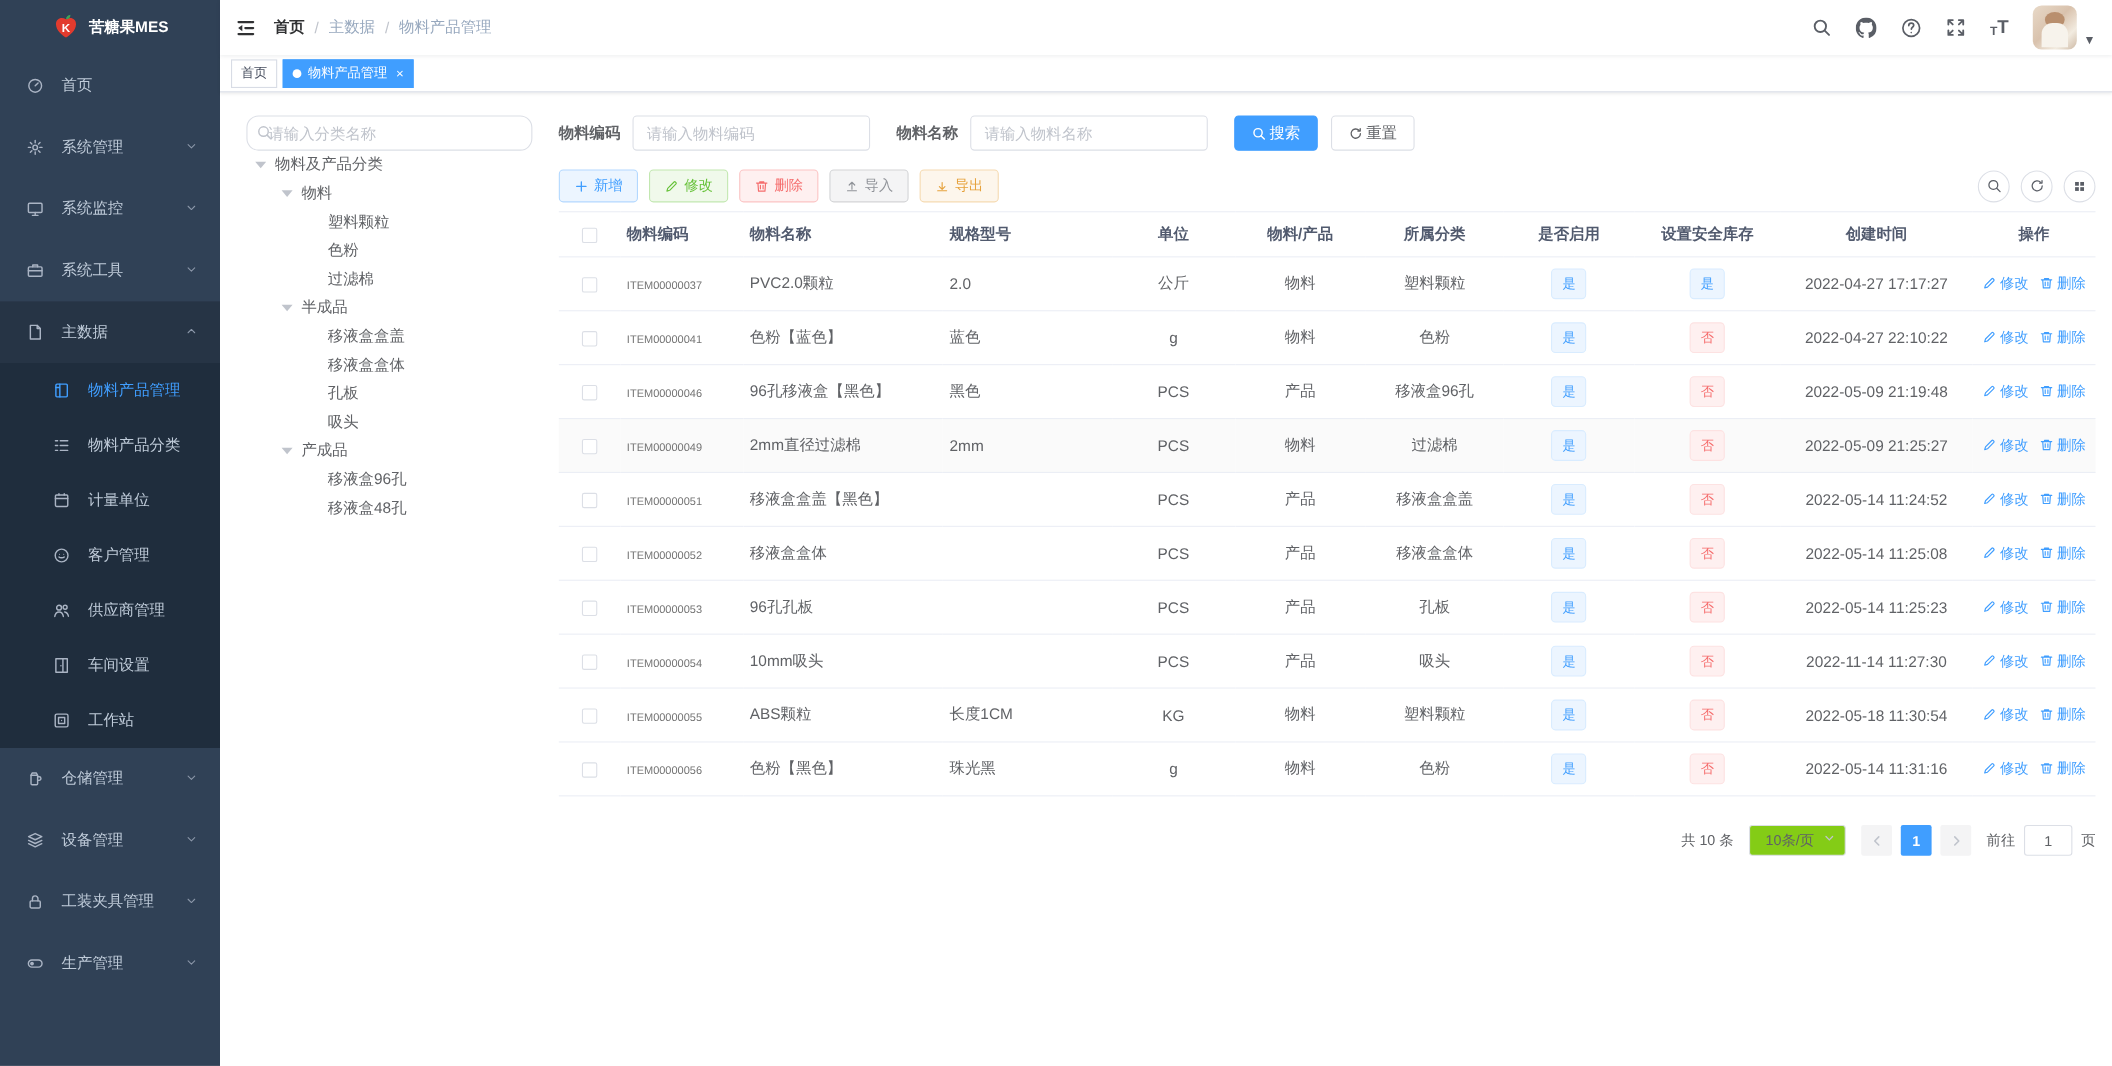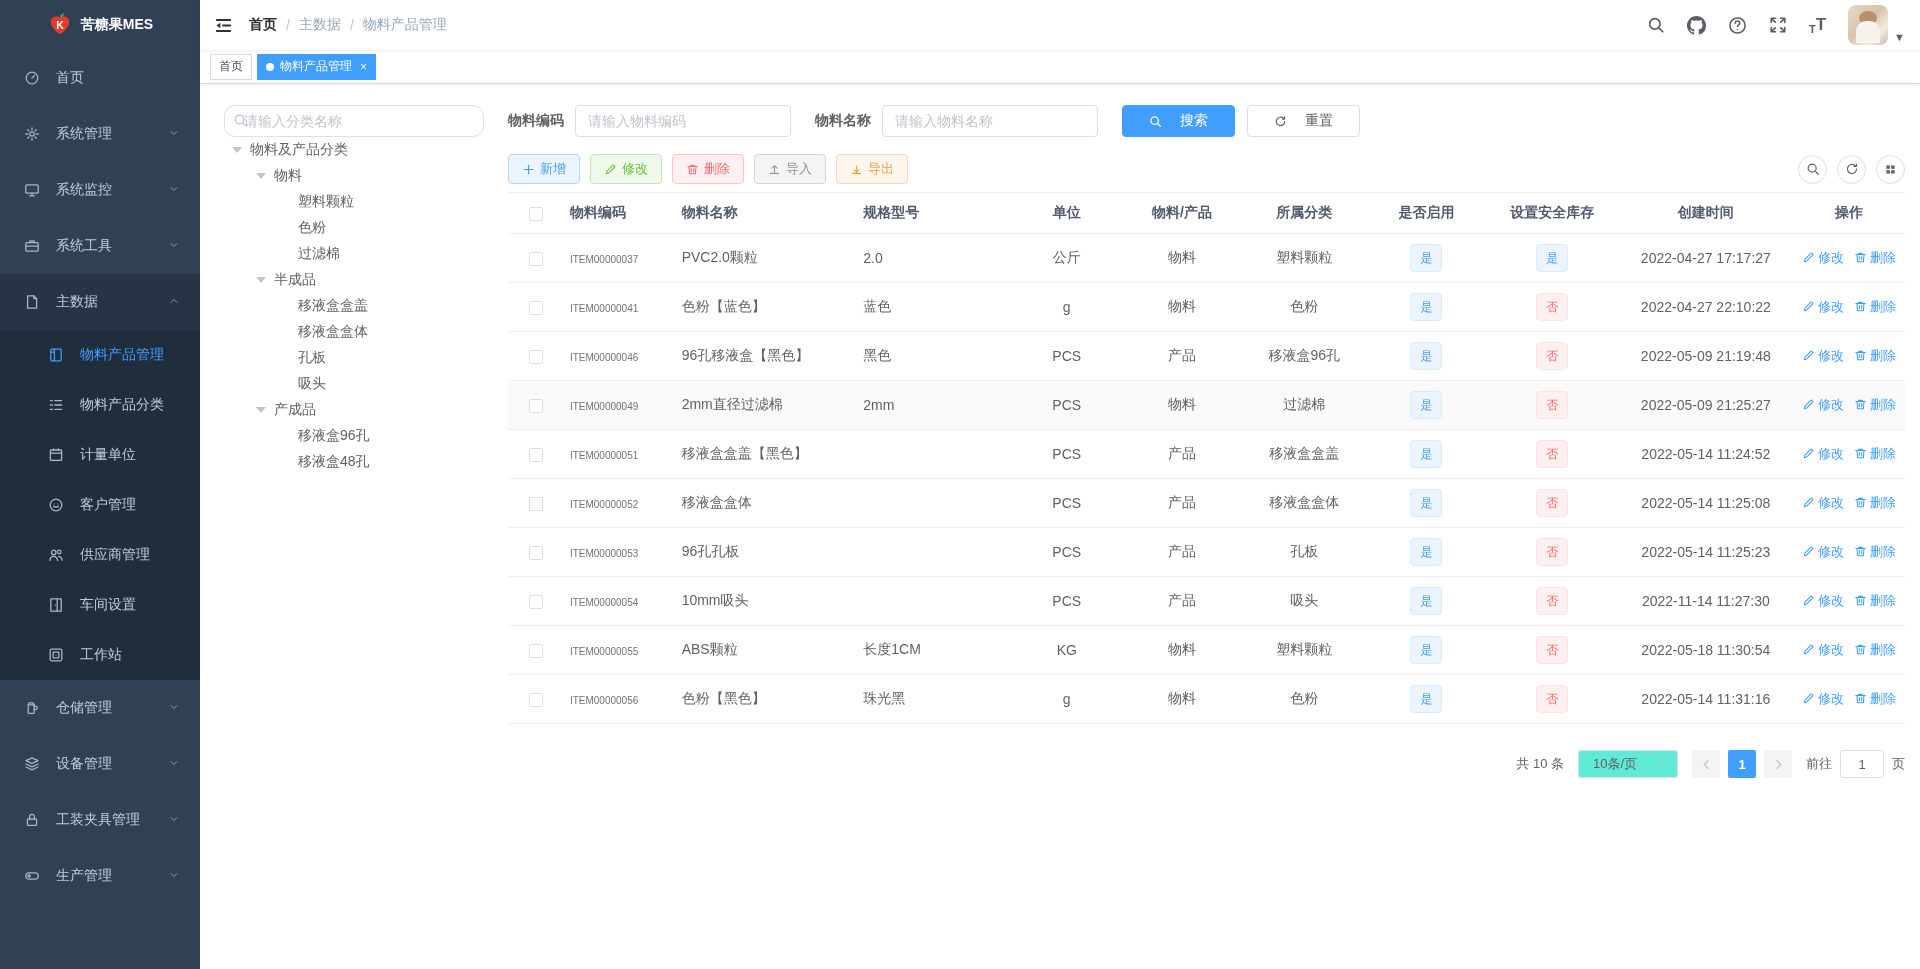--- a/index.html
+++ b/index.html
@@ -60,21 +60,21 @@
   .tree-node .tcaret { width:0; height:0; border-left:5px solid transparent; border-right:5px solid transparent; border-top:6px solid #c0c4cc; margin-right:8px; flex-shrink:0; }
   .tree-node .tcaret.none { border:none; width:10px; height:0; }
 
   
   .right-panel { flex:1; min-width:0; display:flex; flex-direction:column; }
   .filter-row { display:flex; align-items:center; margin-bottom:17px; }
   .filter-field { display:flex; align-items:center; margin-right:24px; }
   .filter-field label { font-weight:bold; color:#606266; margin-right:11px; white-space:nowrap; }
   .filter-field input { width:216px; height:32px; border:1px solid #dcdfe6; border-radius:4px; padding:0 12px; font-size:14px; color:#606266; outline:none; font-family:inherit; }
   .filter-field input::placeholder { color:#c0c4cc; }
-  .btn { display:inline-flex; align-items:center; gap:18px; border-radius:4px; cursor:pointer; font-size:14px; border:1px solid #dcdfe6; background:#fff; color:#606266; height:32px; padding:0 26px; white-space:nowrap; font-family:inherit; }
+  .btn { display:inline-flex; align-items:center; gap:3px; border-radius:4px; cursor:pointer; font-size:14px; border:1px solid #dcdfe6; background:#fff; color:#606266; height:32px; padding:0 15px; white-space:nowrap; font-family:inherit; }
   .btn-primary { background:#409EFF; border-color:#409EFF; color:#fff; }
   .btn-reset { margin-left:12px; }
 
   .toolbar { display:flex; align-items:center; gap:10px; margin-bottom:8px; }
   .tbtn { height:30px; padding:0 13px; font-size:13px; border-radius:4px; display:inline-flex; align-items:center; gap:5px; cursor:pointer; border:1px solid; font-family:inherit; }
   .tbtn.primary { color:#409EFF; background:#ecf5ff; border-color:#b3d8ff; }
   .tbtn.success { color:#67C23A; background:#f0f9eb; border-color:#c2e7b0; }
   .tbtn.danger  { color:#F56C6C; background:#fef0f0; border-color:#fbc4c4; }
   .tbtn.info    { color:#909399; background:#f4f4f5; border-color:#d3d4d6; }
   .tbtn.warning { color:#E6A23C; background:#fdf6ec; border-color:#f5dab1; }
@@ -90,21 +90,21 @@
   .code-link { color:#737373; font-size:10px; cursor:pointer; }
   .checkbox { width:14px; height:14px; border:1px solid #dcdfe6; border-radius:2px; background:#fff; display:inline-block; vertical-align:middle; cursor:pointer; }
   .el-tag { display:inline-flex; align-items:center; justify-content:center; height:28px; padding:0 9px; font-size:12px; border-radius:4px; border:1px solid; }
   .tag-yes { color:#409EFF; background:#ecf5ff; border-color:#d9ecff; }
   .tag-no  { color:#F56C6C; background:#fef0f0; border-color:#fde2e2; }
   .op-link { color:#409EFF; font-size:13px; cursor:pointer; display:inline-flex; align-items:center; gap:3px; }
   .op-link + .op-link { margin-left:10px; }
 
   
   .pagination { display:flex; align-items:center; justify-content:flex-end; margin-top:26px; gap:14px; color:#606266; font-size:13px; }
-  .pg-select { width:100px; height:28px; border:1px solid #dcdfe6; border-radius:3px; display:flex; align-items:center; justify-content:space-between; padding:0 8px 0 14px; color:#606266; cursor:pointer; background:#5eead4; }
+  .pg-select { width:88px; height:28px; border:1px solid #dcdfe6; border-radius:3px; display:flex; align-items:center; justify-content:space-between; padding:0 8px 0 14px; color:#606266; cursor:pointer; background:#84cc16; }
   .pg-select .caret { color:#c0c4cc; }
   .pager { display:flex; align-items:center; gap:8px; }
   .pg-btn { width:28px; height:28px; background:#f4f4f5; color:#c0c4cc; border-radius:2px; display:flex; align-items:center; justify-content:center; cursor:pointer; }
   .pg-num { width:28px; height:28px; background:#409EFF; color:#fff; border-radius:2px; display:flex; align-items:center; justify-content:center; font-weight:bold; cursor:pointer; }
   .pg-goto { display:flex; align-items:center; gap:8px; }
   .pg-goto input { width:44px; height:28px; border:1px solid #dcdfe6; border-radius:3px; text-align:center; font-size:13px; color:#606266; outline:none; font-family:inherit; }
 </style>
 </head>
 <body>
 

